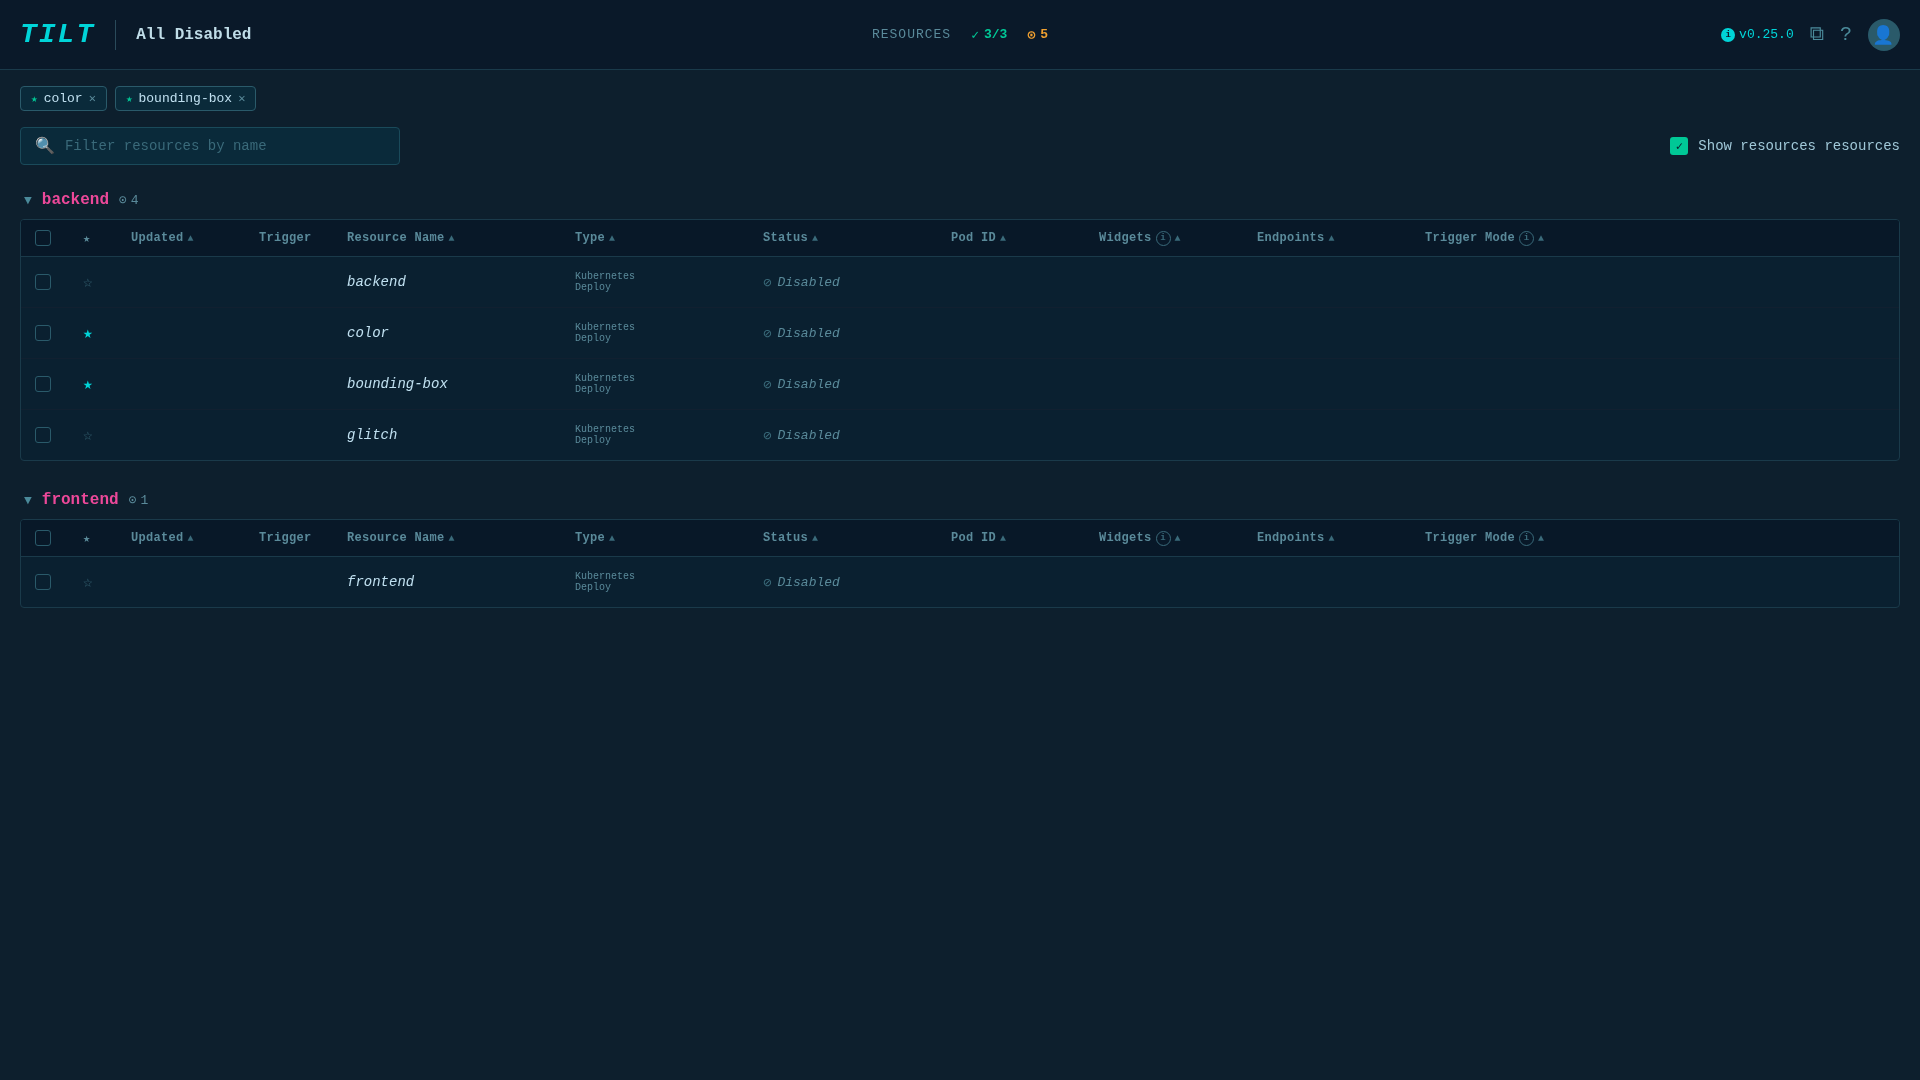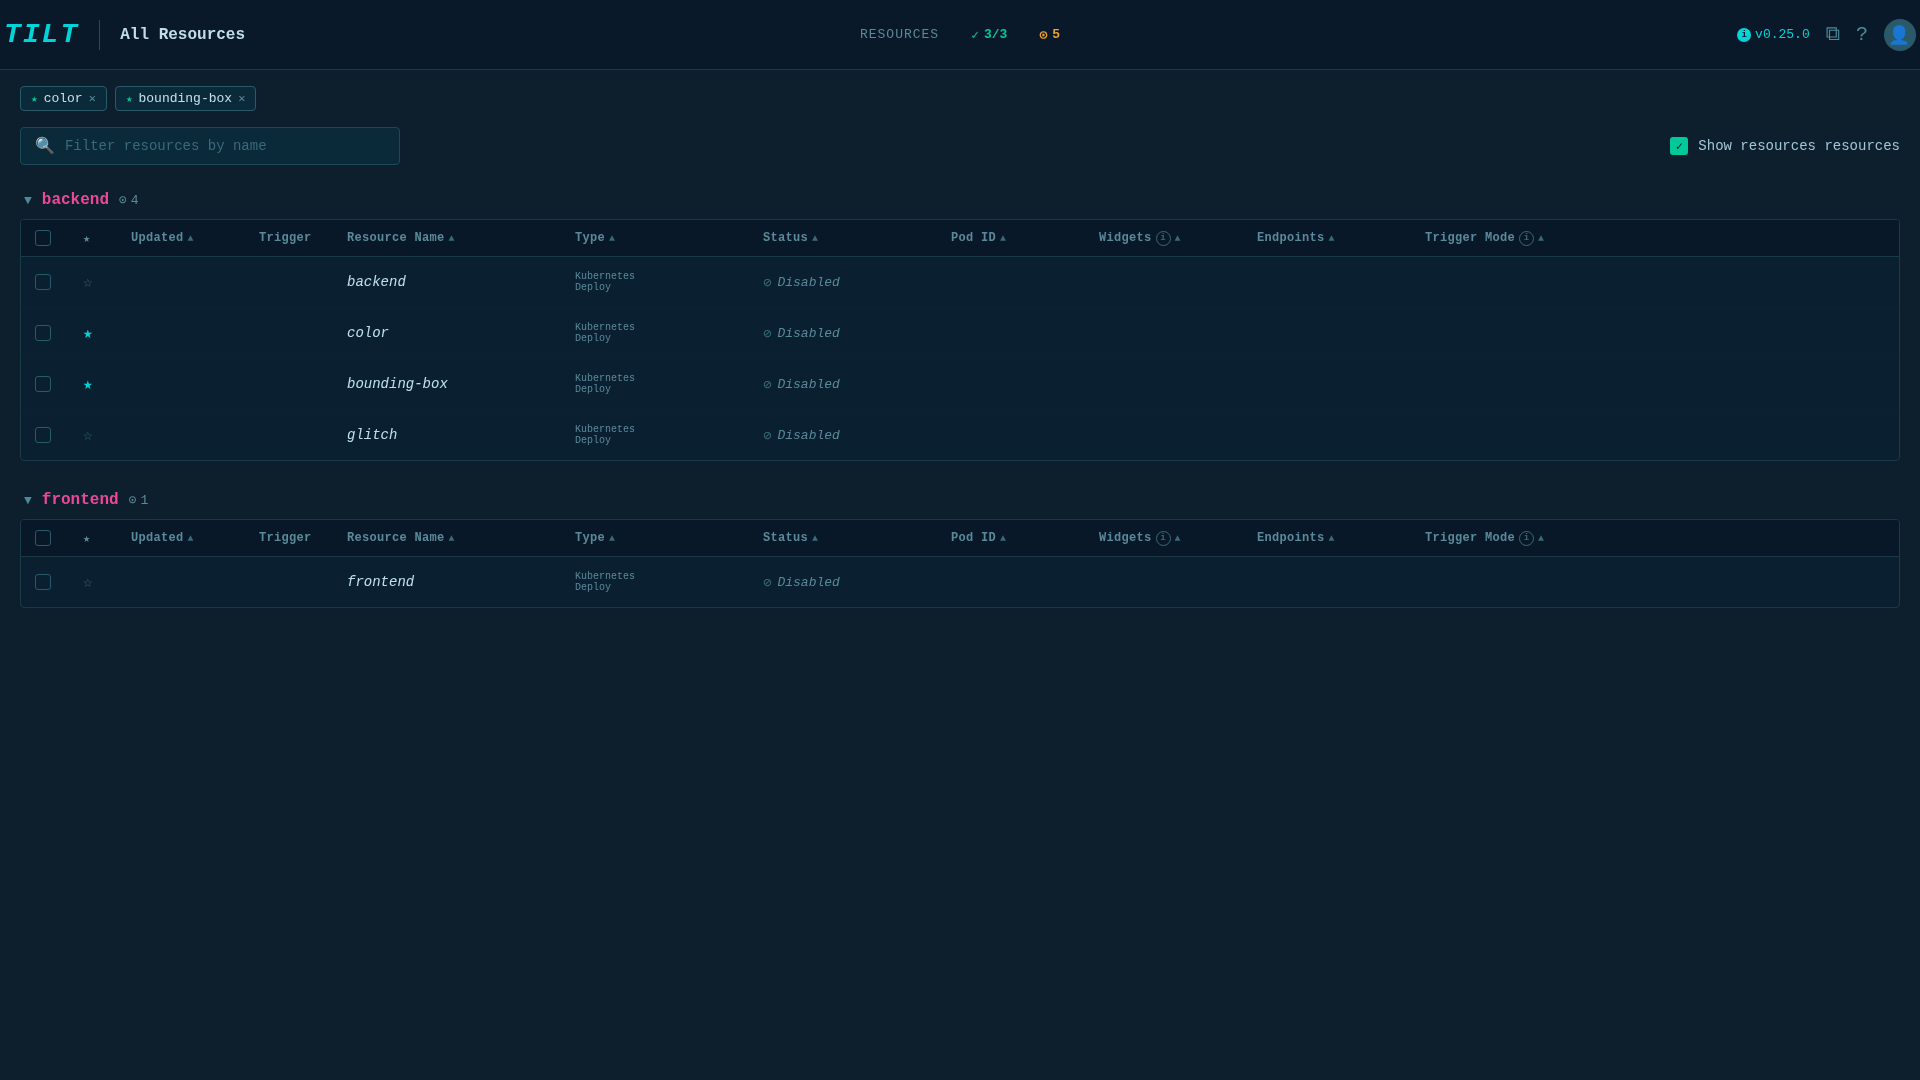--- a/index.html
+++ b/index.html
@@ -12,21 +12,21 @@
       width: 1920px;
       overflow-x: hidden;
     }
 
     
     .header {
       display: flex;
       align-items: center;
       background-color: #0a1929;
       height: 70px;
-      padding: 0 4px;
+      padding: 0 20px;
       border-bottom: 1px solid #1a3a4a;
       position: relative;
     }
     .logo {
       font-size: 28px;
       font-weight: 900;
       color: #00d4d8;
       letter-spacing: 2px;
       font-style: italic;
       margin-right: 20px;
@@ -41,21 +41,21 @@
       color: #c0dde8;
       font-size: 16px;
       font-weight: 600;
     }
     .header-center {
       position: absolute;
       left: 50%;
       transform: translateX(-50%);
       display: flex;
       align-items: center;
-      gap: 32px;
+      gap: 20px;
     }
     .resources-label {
       color: #5a8a9a;
       font-size: 13px;
       letter-spacing: 1px;
     }
     .resources-ok {
       display: flex;
       align-items: center;
       gap: 5px;
@@ -289,21 +289,21 @@
     }
     .star-cell { color: #3a6a7a; font-size: 16px; cursor: pointer; }
     .star-cell.starred { color: #00d4d8; }
   </style>
 </head>
 <body>
 
 <div class="header">
   <div class="logo">TILT</div>
   <div class="logo-divider"></div>
-  <div class="page-title">All Resources</div>
+  <div class="page-title">All Disabled</div>
 
   <div class="header-center">
     <span class="resources-label">RESOURCES</span>
     <span class="resources-ok">
       <span class="check-icon">✓</span>
       <span>3/3</span>
     </span>
     <span class="resources-warning">
       <span>⊙</span>
       <span>5</span>

